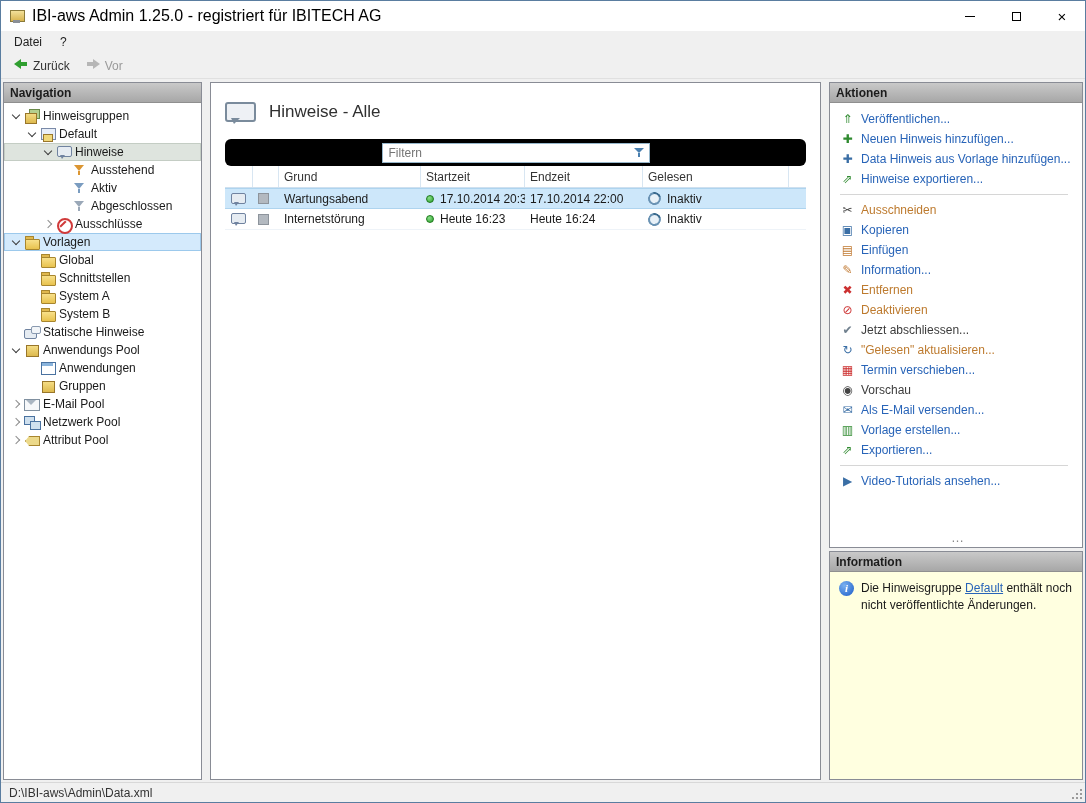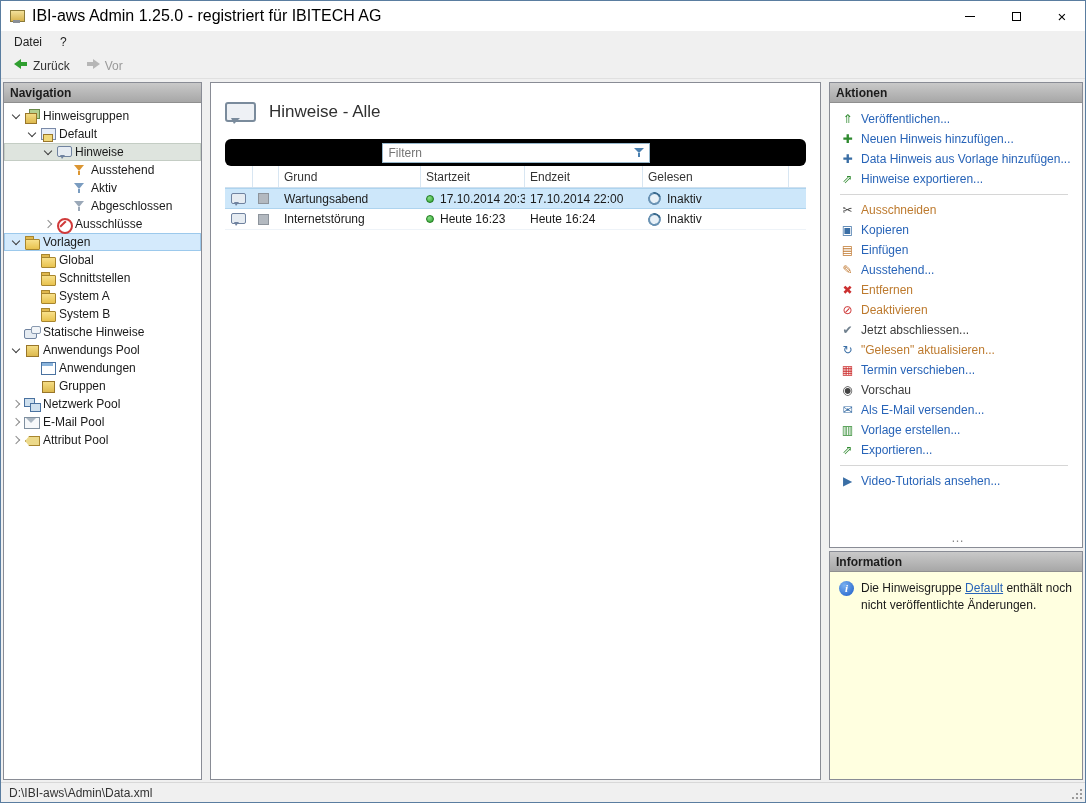--- a/index.html
+++ b/index.html
@@ -288,27 +288,27 @@
           <span class="ti ti-window"></span>
           <span class="tlabel">Anwendungen</span>
         </div>
         <div class="trow l1">
           <span class="chev"></span>
           <span class="ti ti-box"></span>
           <span class="tlabel">Gruppen</span>
         </div>
         <div class="trow l0">
           <span class="chev col"></span>
+          <span class="ti ti-mail"></span>
+          <span class="tlabel">E-Mail Pool</span>
+        </div>
+        <div class="trow l0">
+          <span class="chev col"></span>
           <span class="ti ti-net"></span>
           <span class="tlabel">Netzwerk Pool</span>
-        </div>
-        <div class="trow l0">
-          <span class="chev col"></span>
-          <span class="ti ti-mail"></span>
-          <span class="tlabel">E-Mail Pool</span>
         </div>
         <div class="trow l0">
           <span class="chev col"></span>
           <span class="ti ti-tag"></span>
           <span class="tlabel">Attribut Pool</span>
         </div>
 
       </div>
     </div>
 
@@ -412,21 +412,21 @@
           <div class="action">
             <span class="aic i-blue">▣</span>
             <span class="alabel t-blue">Kopieren</span>
           </div>
           <div class="action">
             <span class="aic i-orange">▤</span>
             <span class="alabel t-blue">Einfügen</span>
           </div>
           <div class="action">
             <span class="aic i-orange">✎</span>
-            <span class="alabel t-blue">Ausstehend...</span>
+            <span class="alabel t-blue">Information...</span>
           </div>
           <div class="action">
             <span class="aic i-red">✖</span>
             <span class="alabel t-orange">Entfernen</span>
           </div>
           <div class="action">
             <span class="aic i-red">⊘</span>
             <span class="alabel t-orange">Deaktivieren</span>
           </div>
           <div class="action">

